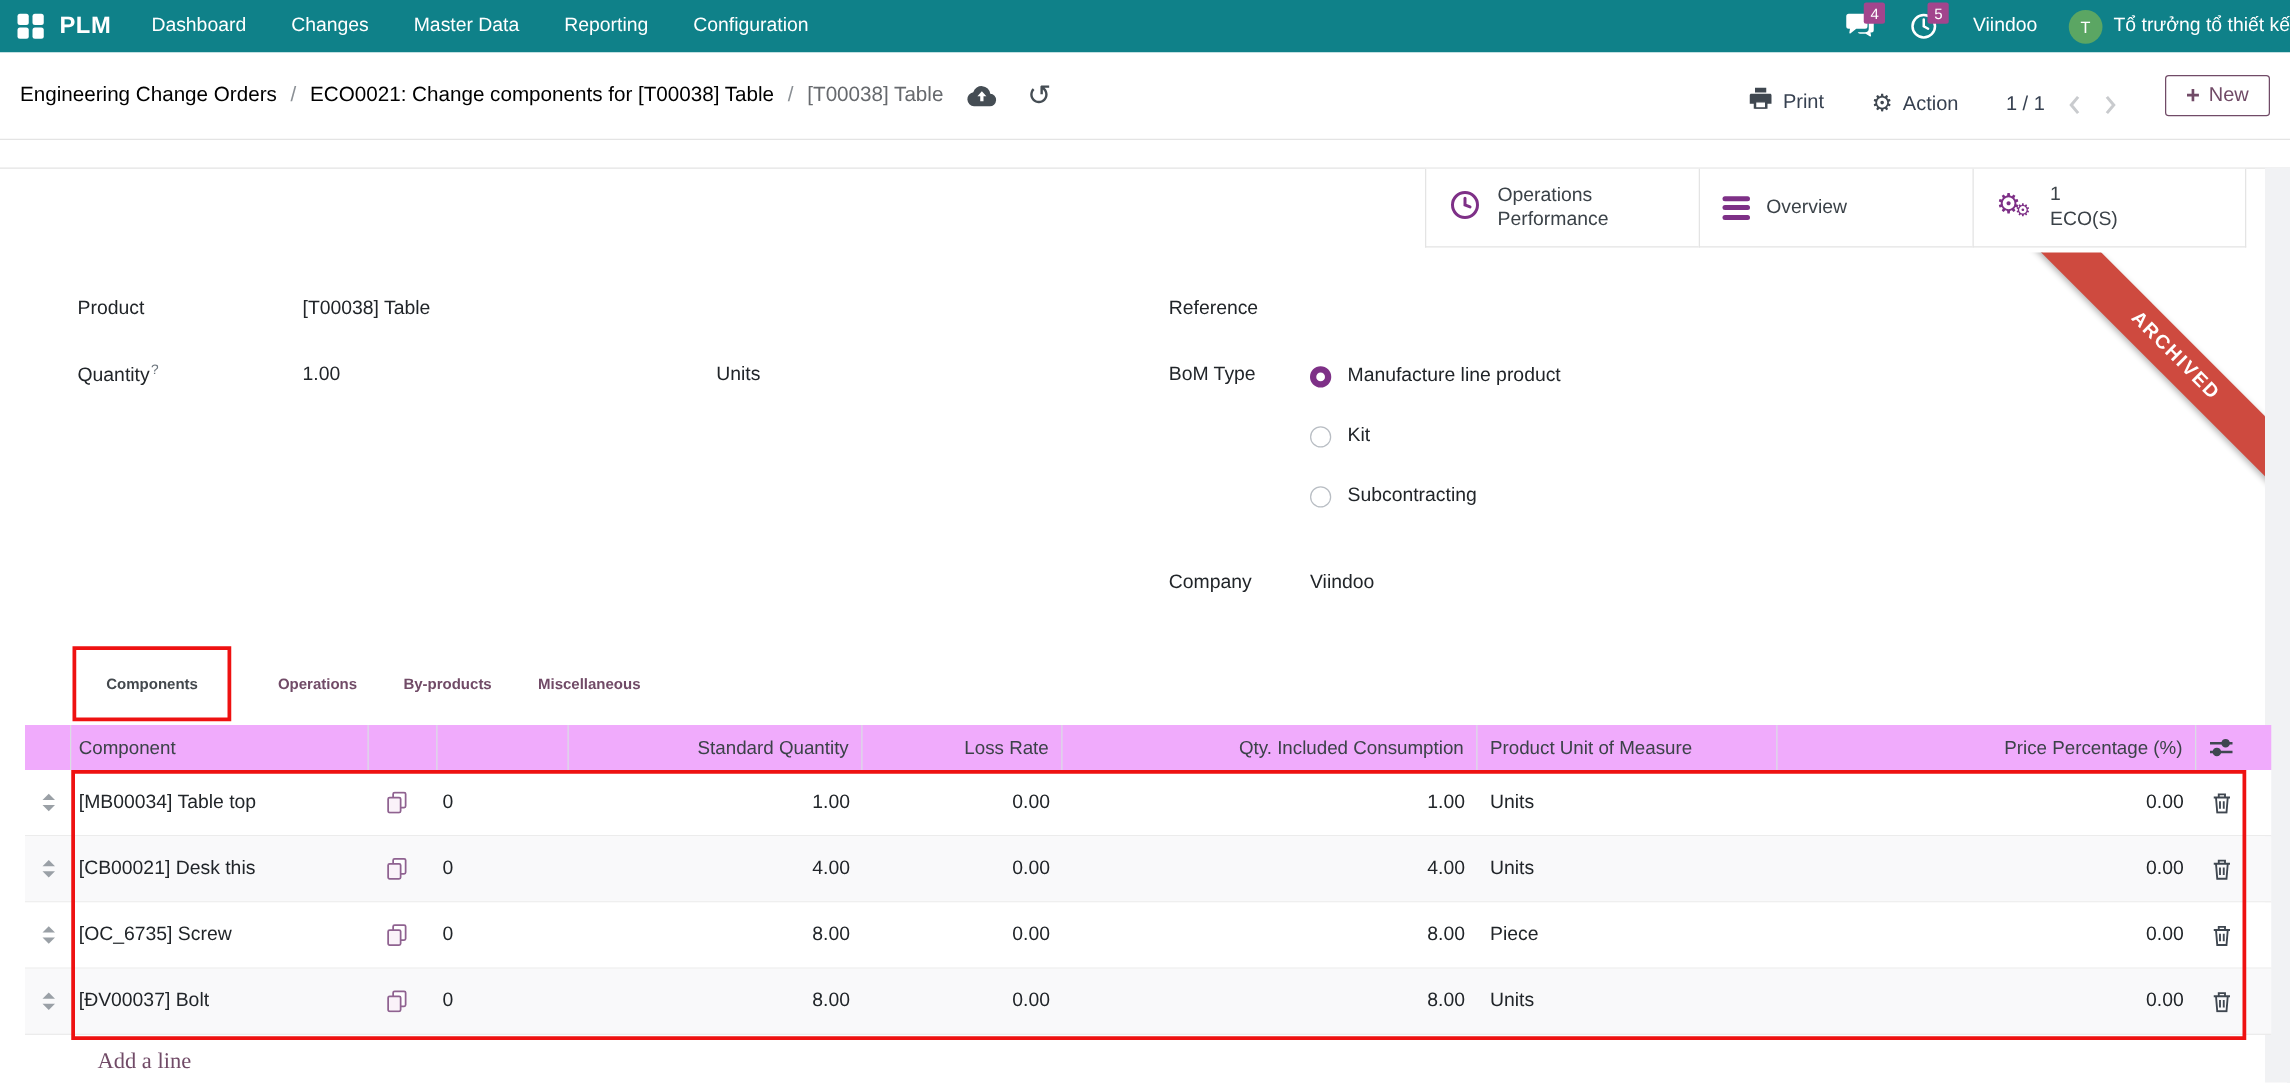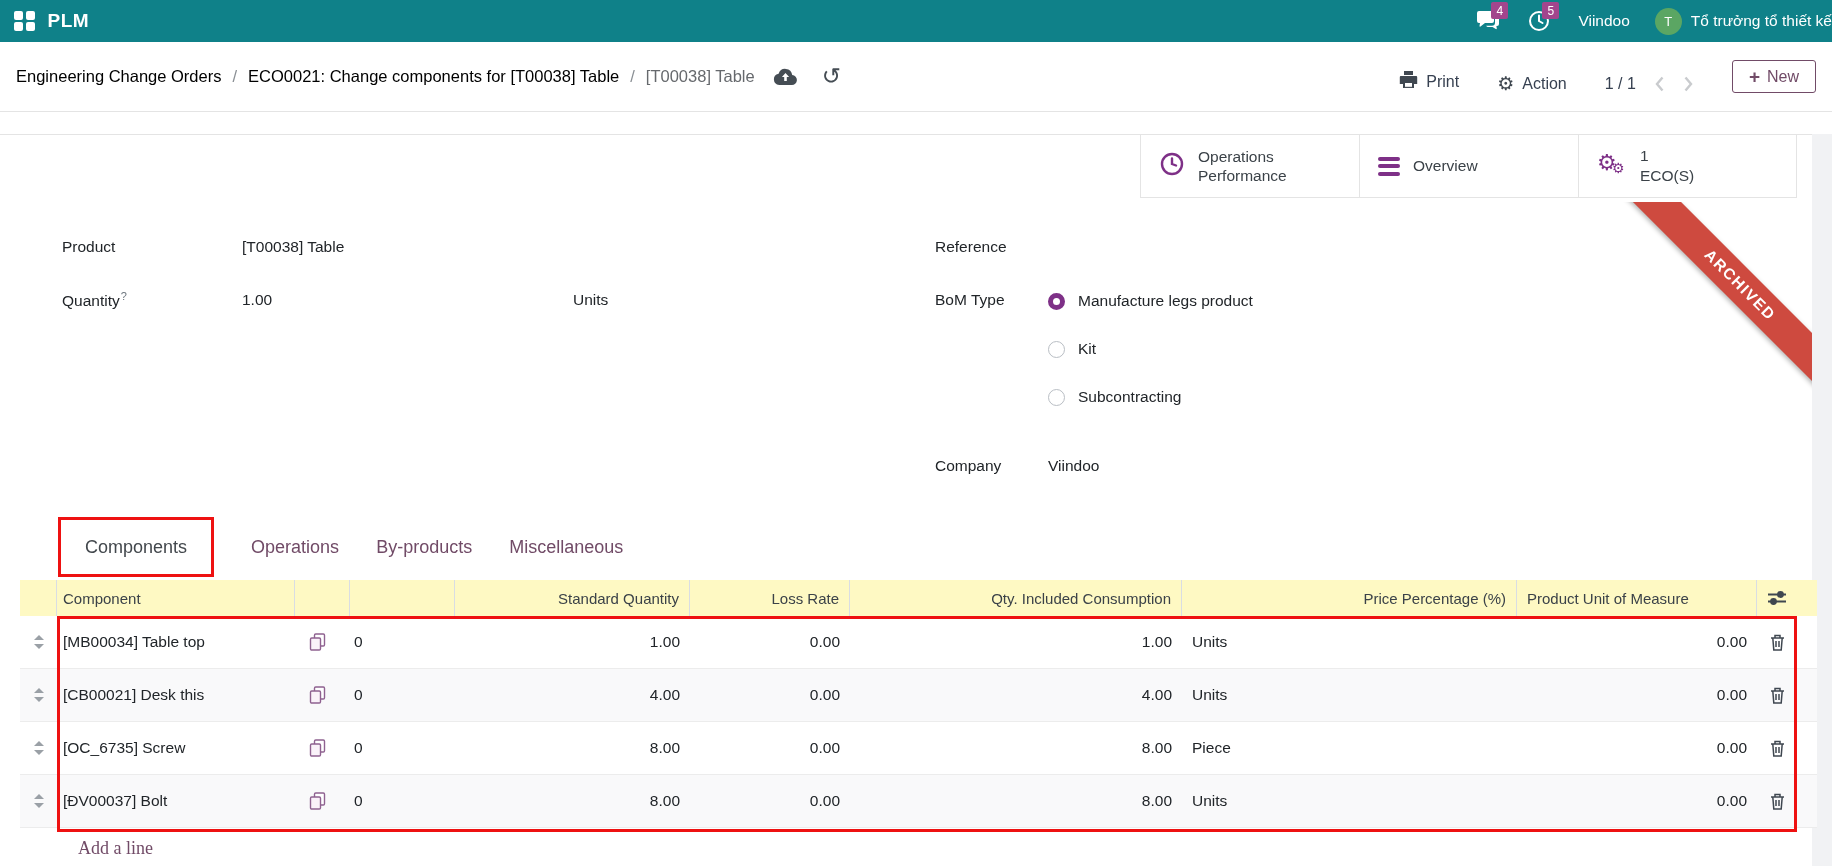--- a/index.html
+++ b/index.html
@@ -84,27 +84,27 @@
   .radio-item { display:flex; align-items:center; height:24px; font-size:15.5px; color:#212529; cursor:pointer; }
   .radio { width:17px; height:17px; border-radius:50%; margin-right:13px; background:#fff; flex:none; }
   .radio.sel { border:5px solid #7e3087; }
   .radio.unsel { border:1.5px solid #b9bec4; }
   .company-row { margin-top:46px; }
 
   
   .tabs-bar { height:66px; display:flex; align-items:center; }
   .annot-tab { border:3px solid #ee1111; height:60px; display:flex; align-items:center;
     padding:0 24px; margin-left:58px; }
-  .tab { font-size:18px; color:#714b67; cursor:pointer; }
+  .tab { font-size:12px; color:#714b67; cursor:pointer;font-weight:bold; }
   .tab.active { color:#43484d; }
   .tab-gap { margin-left:37px; }
 
   
   .table-wrap { margin:0 15px 0 20px; position:relative; }
-  .thead { display:flex; height:36px; background:#fef9c3; color:#3b4248; font-weight:500; font-size:15px; }
+  .thead { display:flex; height:36px; background:#f0abfc; color:#3b4248; font-weight:500; font-size:15px; }
   .th { display:flex; align-items:center; padding:0 10px; border-right:1px solid #d9dde3; height:100%; }
   .th:last-child { border-right:none; }
   .tr { display:flex; height:53px; align-items:center; font-size:15.5px; color:#212529;
     border-bottom:1px solid #ececec; background:#fff; }
   .tr:nth-child(even) { background:#f9f9fa; }
   .w-handle { width:37px; justify-content:center; display:flex; }
   .w-comp   { width:238px; padding:0 4px 0 6px; }
   .w-copy   { width:55px; padding-left:14px; display:flex; align-items:center; }
   .w-zero   { width:105px; padding-left:4px; }
   .w-std    { width:235px; text-align:right; padding:0 10px; justify-content:flex-end; }
@@ -124,20 +124,27 @@
 <body>
 
 <div class="navbar">
   <div class="apps-icon">
       <i></i>
       <i></i>
       <i></i>
       <i></i>
     </div>
   <div class="brand">PLM</div>
+  <div class="nav-menu" id="nav-menu">
+      <span>Dashboard</span>
+      <span>Changes</span>
+      <span>Master Data</span>
+      <span>Reporting</span>
+      <span>Configuration</span>
+    </div>
   <div class="nav-right">
     <div class="icon-badge">
       <span>
         <svg width="24" height="22" viewBox="0 0 24 22">
             <path fill="#fff" d="M3 2h13a2 2 0 0 1 2 2v8a2 2 0 0 1-2 2H9l-4.5 3.6c-.5.4-1.1 0-1-.6l.5-3H3a2 2 0 0 1-2-2V4a2 2 0 0 1 2-2z"></path>
             <path fill="#fff" d="M19 7h2a2 2 0 0 1 2 2v6a2 2 0 0 1-2 2h-.6l.4 2.4c.1.6-.5 1-1 .6L16.5 18H12a2 2 0 0 1-1.8-1.2H16a3 3 0 0 0 3-3z"></path>
           </svg>
       </span>
       <span class="badge">4</span>
     </div>
@@ -262,21 +269,21 @@
     <div class="fcol-right">
       <div class="frow">
         <span class="flabel-r">Reference</span>
         <span class="fval"></span>
       </div>
       <div class="frow frow-top">
         <span class="flabel-r" style="padding-top:2px;">BoM Type</span>
         <div class="radio-stack" id="bom-radio-stack">
             <div class="radio-item">
               <span class="radio sel"></span>
-              <span>Manufacture legs product</span>
+              <span>Manufacture line product</span>
             </div>
             <div class="radio-item">
               <span class="radio unsel"></span>
               <span>Kit</span>
             </div>
             <div class="radio-item">
               <span class="radio unsel"></span>
               <span>Subcontracting</span>
             </div>
           </div>
@@ -299,22 +306,22 @@
 
   <div class="table-wrap">
     <div class="thead">
       <div class="th w-handle"></div>
       <div class="th w-comp">Component</div>
       <div class="th w-copy"></div>
       <div class="th w-zero"></div>
       <div class="th w-std">Standard Quantity</div>
       <div class="th w-loss">Loss Rate</div>
       <div class="th w-qty">Qty. Included Consumption</div>
+      <div class="th w-uom">Product Unit of Measure</div>
       <div class="th w-price">Price Percentage (%)</div>
-      <div class="th w-uom">Product Unit of Measure</div>
       <div class="th w-trash">
         <svg width="20" height="16" viewBox="0 0 20 16" stroke="#3f4750" stroke-width="2" fill="#3f4750">
             <line x1="1" y1="4.5" x2="19" y2="4.5"></line>
             <circle cx="13.5" cy="4.5" r="2.4"></circle>
             <line x1="1" y1="11.5" x2="19" y2="11.5"></line>
             <circle cx="6.5" cy="11.5" r="2.4"></circle>
           </svg>
       </div>
     </div>
     <div id="table-body">

